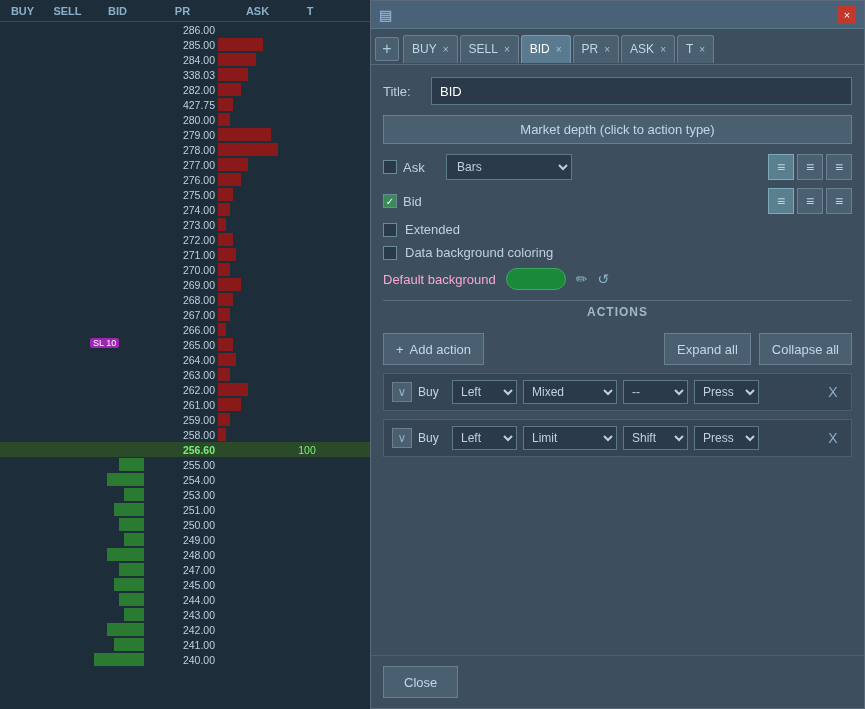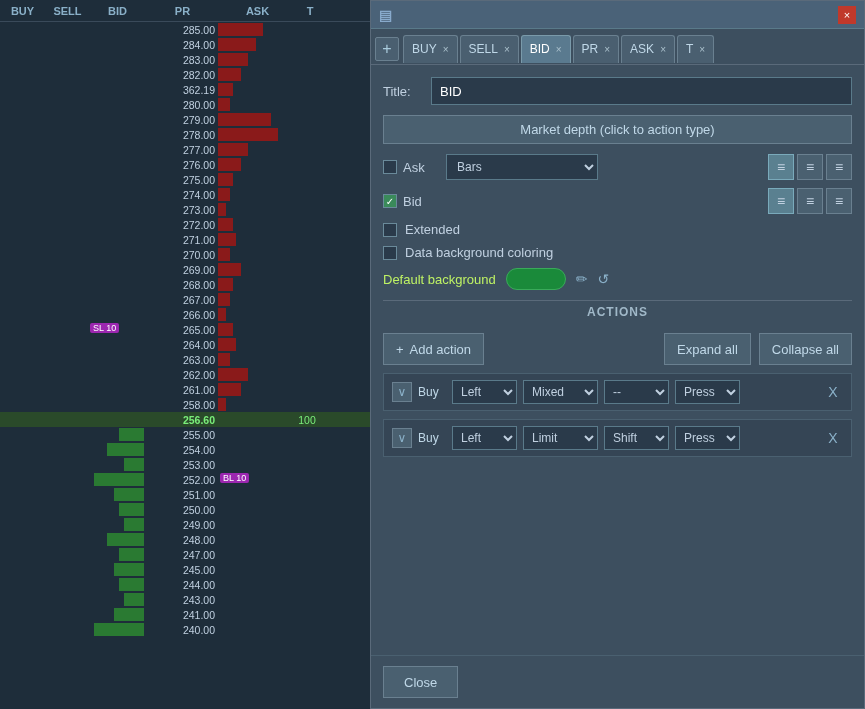--- a/index.html
+++ b/index.html
@@ -240,21 +240,21 @@
     }
 
     .dropdown {
       background: #2a3a4a;
       border: 1px solid #5a7a8a;
       color: #c0d0e0;
       padding: 3px 6px;
       font-size: 12px;
       cursor: pointer;
       height: 26px;
-      width: 152px;
+      width: 126px;
     }
 
     .align-btns {
       display: flex;
       gap: 3px;
       margin-left: auto;
     }
 
     .align-btn {
       background: #4a6070;
@@ -287,21 +287,21 @@
     }
 
     
     .bg-row {
       display: flex;
       align-items: center;
       gap: 10px;
     }
 
     .bg-label {
-      color: #bef264;
+      color: #f9a8d4;
       font-size: 13px;
     }
 
     .color-pill {
       width: 60px;
       height: 22px;
       background: #1a8a3a;
       border-radius: 11px;
       border: 1px solid #3aaa5a;
     }
@@ -394,21 +394,21 @@
       background: #2a3a4a;
       border: 1px solid #5a7a8a;
       color: #c0d0e0;
       padding: 2px 4px;
       font-size: 12px;
       cursor: pointer;
       height: 24px;
     }
 
     .action-dropdown-sm { width: 65px; }
-    .action-dropdown-md { width: 75px; }
+    .action-dropdown-md { width: 94px; }
     .action-dropdown-lg { width: 65px; }
 
     .action-remove {
       background: none;
       border: none;
       color: #8ab0c8;
       font-size: 14px;
       cursor: pointer;
       margin-left: auto;
       width: 20px;
@@ -460,61 +460,69 @@
     <div class="col-header col-bid">BID</div>
     <div class="col-header col-pr">PR</div>
     <div class="col-header col-ask">ASK</div>
     <div class="col-header col-t">T</div>
   </div>
   <div id="price-grid" class="price-grid">
       <div class="pr" style="">
         <div class="c1" style="color: rgb(109, 191, 109);"></div>
         <div class="c2" style="color: rgb(207, 68, 68);"></div>
         <div class="c3" style="position: relative;"></div>
+        <div class="c4">286.00</div>
+        <div class="c5" style="position: relative;"></div>
+        <div class="c6" style="color: rgb(122, 238, 122);"></div>
+      </div>
+      <div class="pr" style="">
+        <div class="c1" style="color: rgb(109, 191, 109);"></div>
+        <div class="c2" style="color: rgb(207, 68, 68);"></div>
+        <div class="c3" style="position: relative;"></div>
         <div class="c4">285.00</div>
         <div class="c5" style="position: relative;">
           <div style="position: absolute; left: 0px; top: 1px; bottom: 1px; width: 45px; background: rgb(138, 26, 26);"></div>
         </div>
         <div class="c6" style="color: rgb(122, 238, 122);"></div>
       </div>
       <div class="pr" style="">
         <div class="c1" style="color: rgb(109, 191, 109);"></div>
         <div class="c2" style="color: rgb(207, 68, 68);"></div>
         <div class="c3" style="position: relative;"></div>
         <div class="c4">284.00</div>
         <div class="c5" style="position: relative;">
           <div style="position: absolute; left: 0px; top: 1px; bottom: 1px; width: 37.5px; background: rgb(138, 26, 26);"></div>
         </div>
         <div class="c6" style="color: rgb(122, 238, 122);"></div>
       </div>
       <div class="pr" style="">
         <div class="c1" style="color: rgb(109, 191, 109);"></div>
         <div class="c2" style="color: rgb(207, 68, 68);"></div>
         <div class="c3" style="position: relative;"></div>
-        <div class="c4">283.00</div>
+        <div class="c4">338.03</div>
         <div class="c5" style="position: relative;">
           <div style="position: absolute; left: 0px; top: 1px; bottom: 1px; width: 30px; background: rgb(138, 26, 26);"></div>
         </div>
         <div class="c6" style="color: rgb(122, 238, 122);"></div>
       </div>
       <div class="pr" style="">
         <div class="c1" style="color: rgb(109, 191, 109);"></div>
         <div class="c2" style="color: rgb(207, 68, 68);"></div>
         <div class="c3" style="position: relative;"></div>
         <div class="c4">282.00</div>
         <div class="c5" style="position: relative;">
           <div style="position: absolute; left: 0px; top: 1px; bottom: 1px; width: 22.5px; background: rgb(138, 26, 26);"></div>
         </div>
         <div class="c6" style="color: rgb(122, 238, 122);"></div>
       </div>
       <div class="pr" style="">
         <div class="c1" style="color: rgb(109, 191, 109);"></div>
         <div class="c2" style="color: rgb(207, 68, 68);"></div>
         <div class="c3" style="position: relative;"></div>
-        <div class="c4">362.19</div>
+        <div class="c4">427.75</div>
         <div class="c5" style="position: relative;">
           <div style="position: absolute; left: 0px; top: 1px; bottom: 1px; width: 15px; background: rgb(138, 26, 26);"></div>
         </div>
         <div class="c6" style="color: rgb(122, 238, 122);"></div>
       </div>
       <div class="pr" style="">
         <div class="c1" style="color: rgb(109, 191, 109);"></div>
         <div class="c2" style="color: rgb(207, 68, 68);"></div>
         <div class="c3" style="position: relative;"></div>
         <div class="c4">280.00</div>
@@ -712,20 +720,30 @@
         <div class="c4">261.00</div>
         <div class="c5" style="position: relative;">
           <div style="position: absolute; left: 0px; top: 1px; bottom: 1px; width: 22.5px; background: rgb(138, 26, 26);"></div>
         </div>
         <div class="c6" style="color: rgb(122, 238, 122);"></div>
       </div>
       <div class="pr" style="">
         <div class="c1" style="color: rgb(109, 191, 109);"></div>
         <div class="c2" style="color: rgb(207, 68, 68);"></div>
         <div class="c3" style="position: relative;"></div>
+        <div class="c4">259.00</div>
+        <div class="c5" style="position: relative;">
+          <div style="position: absolute; left: 0px; top: 1px; bottom: 1px; width: 12px; background: rgb(138, 26, 26);"></div>
+        </div>
+        <div class="c6" style="color: rgb(122, 238, 122);"></div>
+      </div>
+      <div class="pr" style="">
+        <div class="c1" style="color: rgb(109, 191, 109);"></div>
+        <div class="c2" style="color: rgb(207, 68, 68);"></div>
+        <div class="c3" style="position: relative;"></div>
         <div class="c4">258.00</div>
         <div class="c5" style="position: relative;">
           <div style="position: absolute; left: 0px; top: 1px; bottom: 1px; width: 7.5px; background: rgb(138, 26, 26);"></div>
         </div>
         <div class="c6" style="color: rgb(122, 238, 122);"></div>
       </div>
       <div class="pr" style="background: rgb(42, 74, 42);">
         <div class="c1" style="color: rgb(109, 191, 109);"></div>
         <div class="c2" style="color: rgb(207, 68, 68);"></div>
         <div class="c3" style="position: relative;"></div>
@@ -760,32 +778,20 @@
           <div style="position: absolute; right: 0px; top: 1px; bottom: 1px; width: 20px; background: rgb(42, 122, 50);"></div>
         </div>
         <div class="c4">253.00</div>
         <div class="c5" style="position: relative;"></div>
         <div class="c6" style="color: rgb(122, 238, 122);"></div>
       </div>
       <div class="pr" style="">
         <div class="c1" style="color: rgb(109, 191, 109);"></div>
         <div class="c2" style="color: rgb(207, 68, 68);"></div>
         <div class="c3" style="position: relative;">
-          <div style="position: absolute; right: 0px; top: 1px; bottom: 1px; width: 50px; background: rgb(42, 122, 50);"></div>
-        </div>
-        <div class="c4">252.00</div>
-        <div class="c5" style="position: relative;">
-          <div style="position: absolute; left: 2px; top: 1px; background: rgb(156, 39, 176); color: white; font-size: 9px; padding: 0px 3px; border-radius: 2px; z-index: 2;">BL 10</div>
-        </div>
-        <div class="c6" style="color: rgb(122, 238, 122);"></div>
-      </div>
-      <div class="pr" style="">
-        <div class="c1" style="color: rgb(109, 191, 109);"></div>
-        <div class="c2" style="color: rgb(207, 68, 68);"></div>
-        <div class="c3" style="position: relative;">
           <div style="position: absolute; right: 0px; top: 1px; bottom: 1px; width: 30px; background: rgb(42, 122, 50);"></div>
         </div>
         <div class="c4">251.00</div>
         <div class="c5" style="position: relative;"></div>
         <div class="c6" style="color: rgb(122, 238, 122);"></div>
       </div>
       <div class="pr" style="">
         <div class="c1" style="color: rgb(109, 191, 109);"></div>
         <div class="c2" style="color: rgb(207, 68, 68);"></div>
         <div class="c3" style="position: relative;">
@@ -845,20 +851,30 @@
         <div class="c5" style="position: relative;"></div>
         <div class="c6" style="color: rgb(122, 238, 122);"></div>
       </div>
       <div class="pr" style="">
         <div class="c1" style="color: rgb(109, 191, 109);"></div>
         <div class="c2" style="color: rgb(207, 68, 68);"></div>
         <div class="c3" style="position: relative;">
           <div style="position: absolute; right: 0px; top: 1px; bottom: 1px; width: 20px; background: rgb(42, 122, 50);"></div>
         </div>
         <div class="c4">243.00</div>
+        <div class="c5" style="position: relative;"></div>
+        <div class="c6" style="color: rgb(122, 238, 122);"></div>
+      </div>
+      <div class="pr" style="">
+        <div class="c1" style="color: rgb(109, 191, 109);"></div>
+        <div class="c2" style="color: rgb(207, 68, 68);"></div>
+        <div class="c3" style="position: relative;">
+          <div style="position: absolute; right: 0px; top: 1px; bottom: 1px; width: 37.5px; background: rgb(42, 122, 50);"></div>
+        </div>
+        <div class="c4">242.00</div>
         <div class="c5" style="position: relative;"></div>
         <div class="c6" style="color: rgb(122, 238, 122);"></div>
       </div>
       <div class="pr" style="">
         <div class="c1" style="color: rgb(109, 191, 109);"></div>
         <div class="c2" style="color: rgb(207, 68, 68);"></div>
         <div class="c3" style="position: relative;">
           <div style="position: absolute; right: 0px; top: 1px; bottom: 1px; width: 30px; background: rgb(42, 122, 50);"></div>
         </div>
         <div class="c4">241.00</div>

